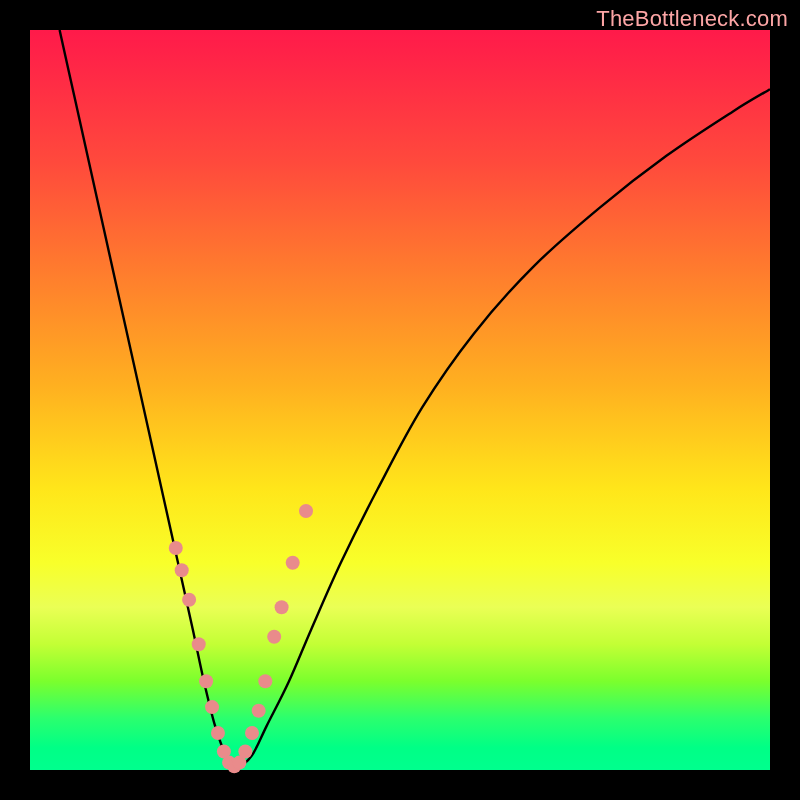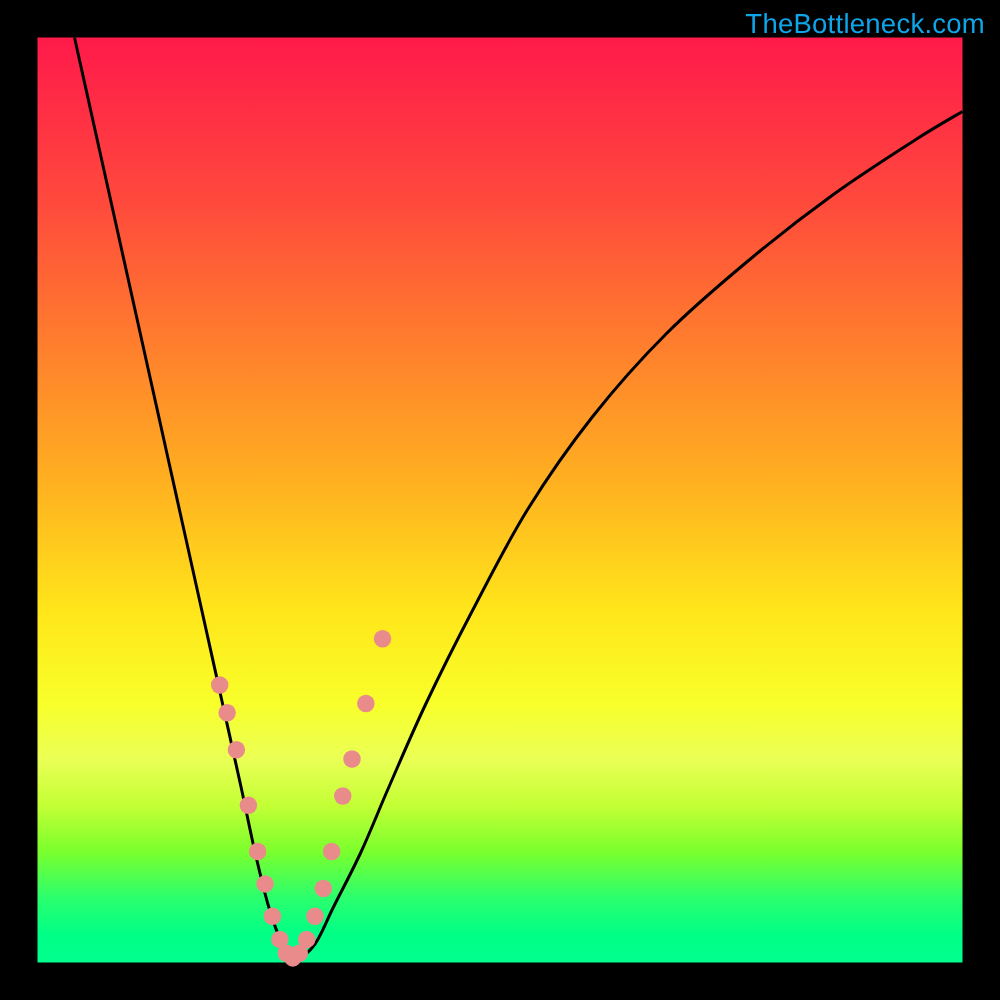--- a/index.html
+++ b/index.html
@@ -38,21 +38,21 @@
       #7bff2d 88%,
       #2bff6e 93%,
       #00ff86 97%,
       #00ff8e 100%
     );
   }
   .attribution {
     position: absolute;
     top: 6px;
     right: 12px;
-    color: #0ea5e9;
+    color: #fca5a5;
     font-size: 22px;
     letter-spacing: 0.2px;
     user-select: none;
   }
   svg.curve {
     position: absolute;
     left: 0;
     top: 0;
     width: 740px;
     height: 740px;

